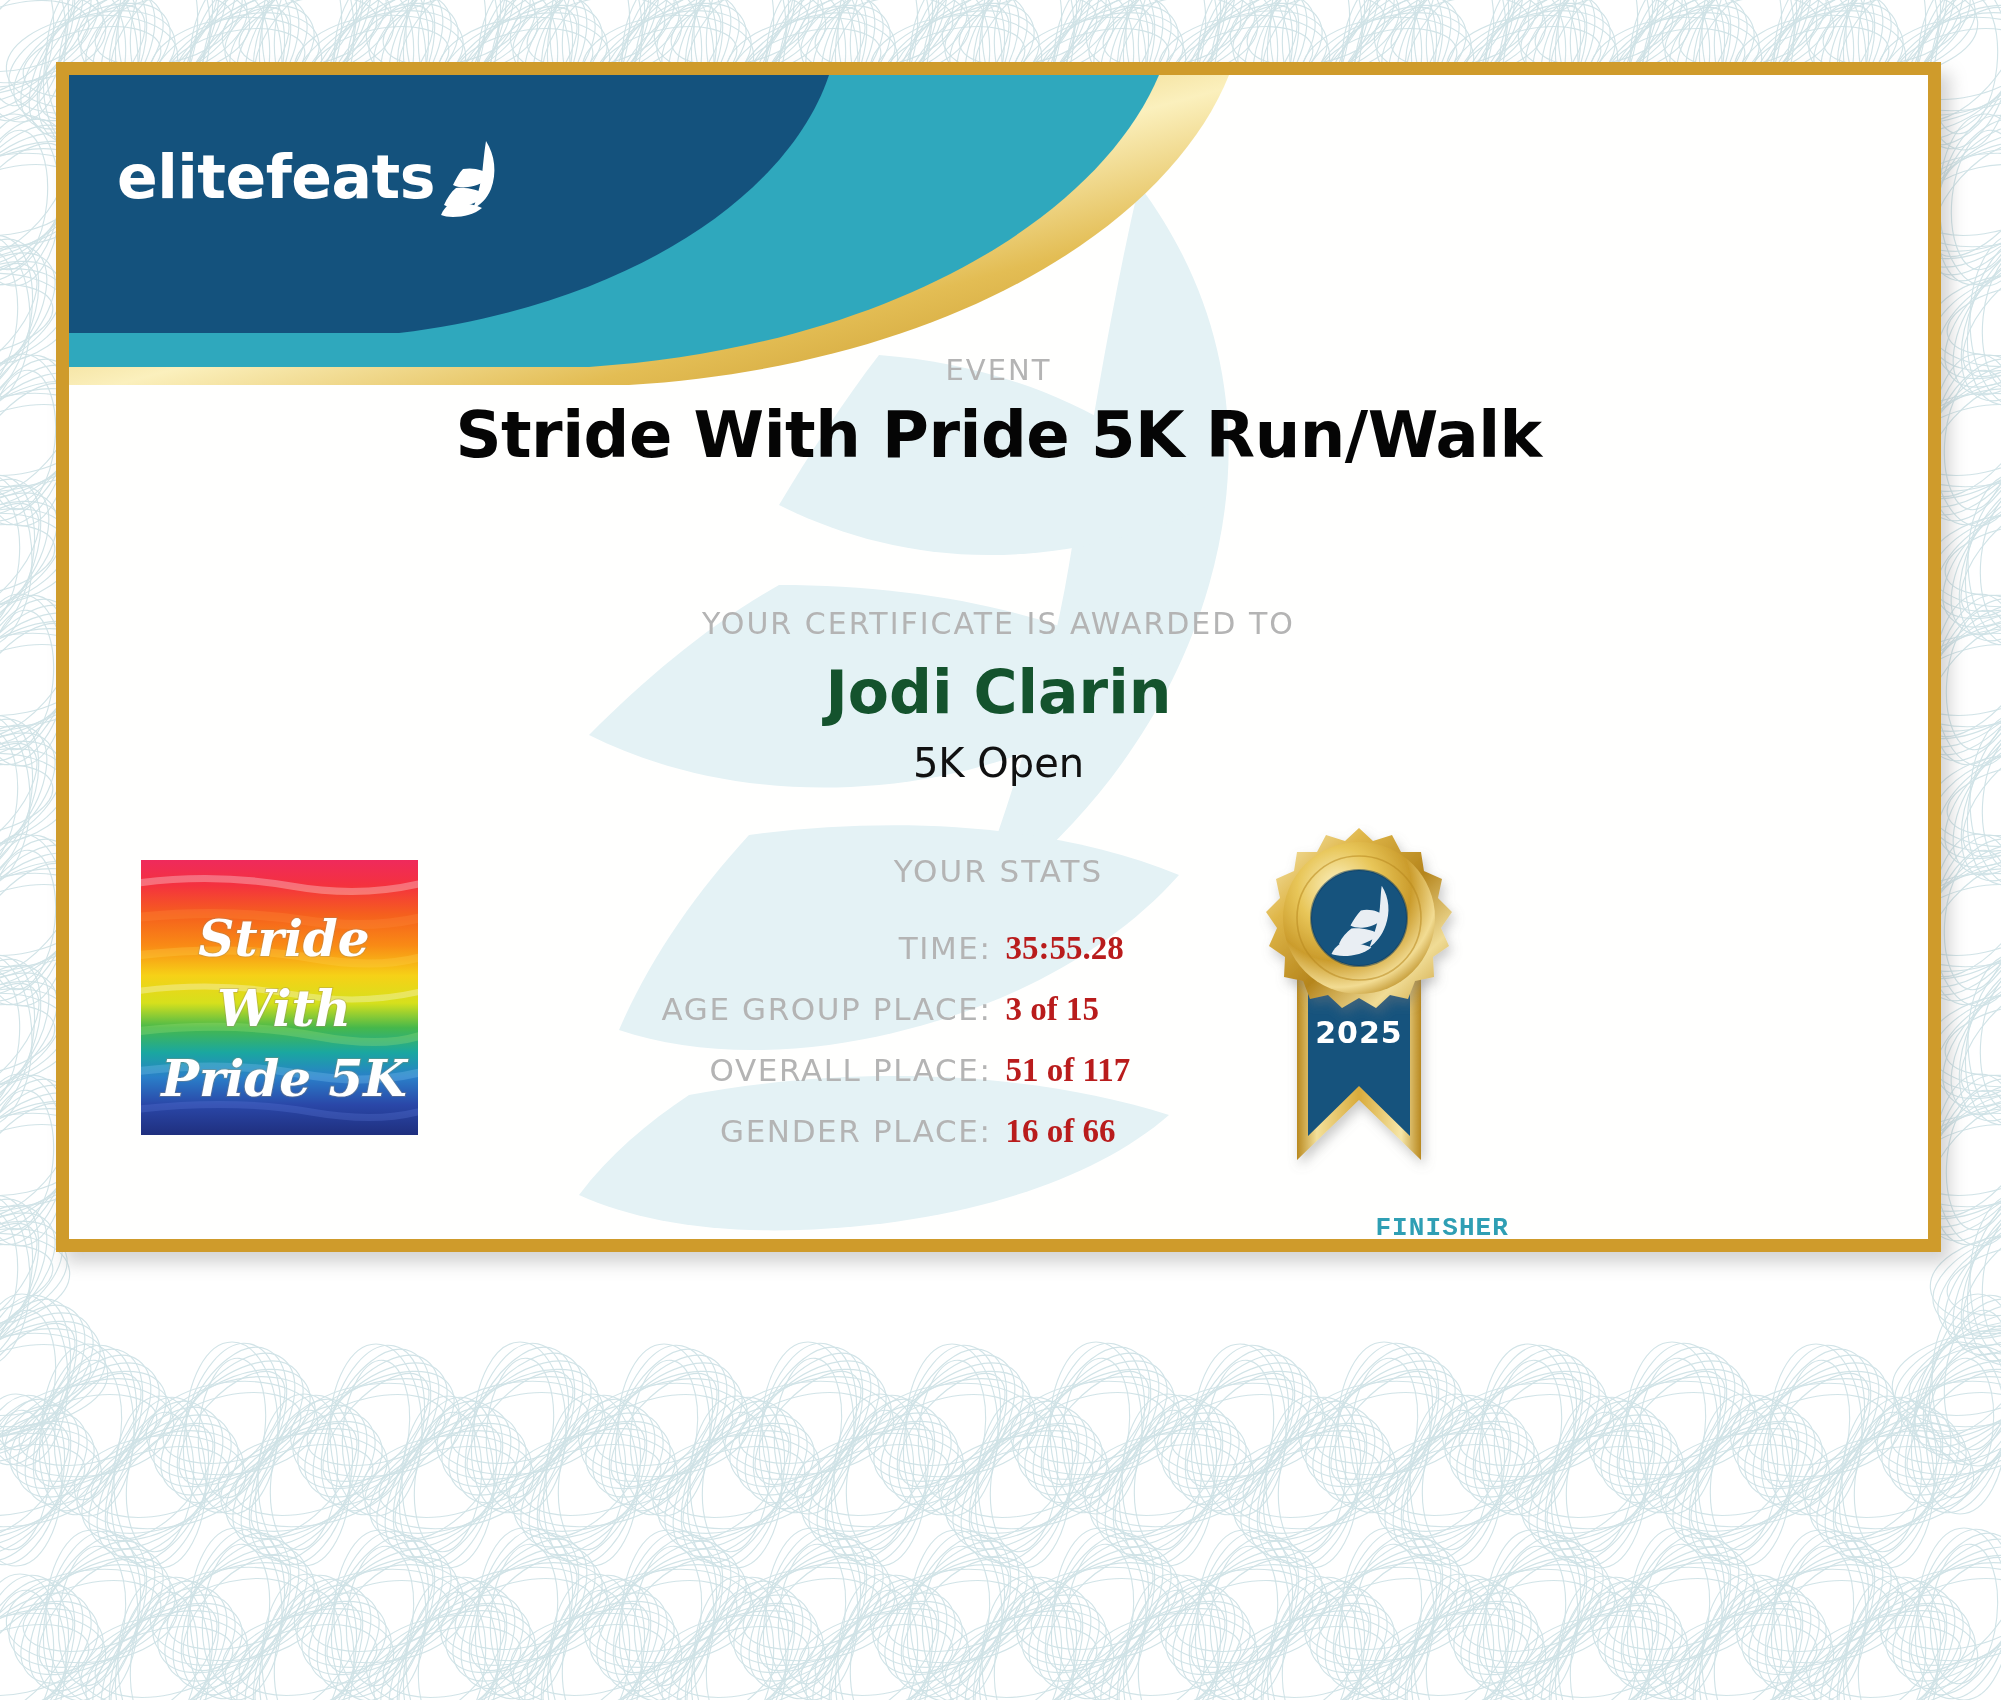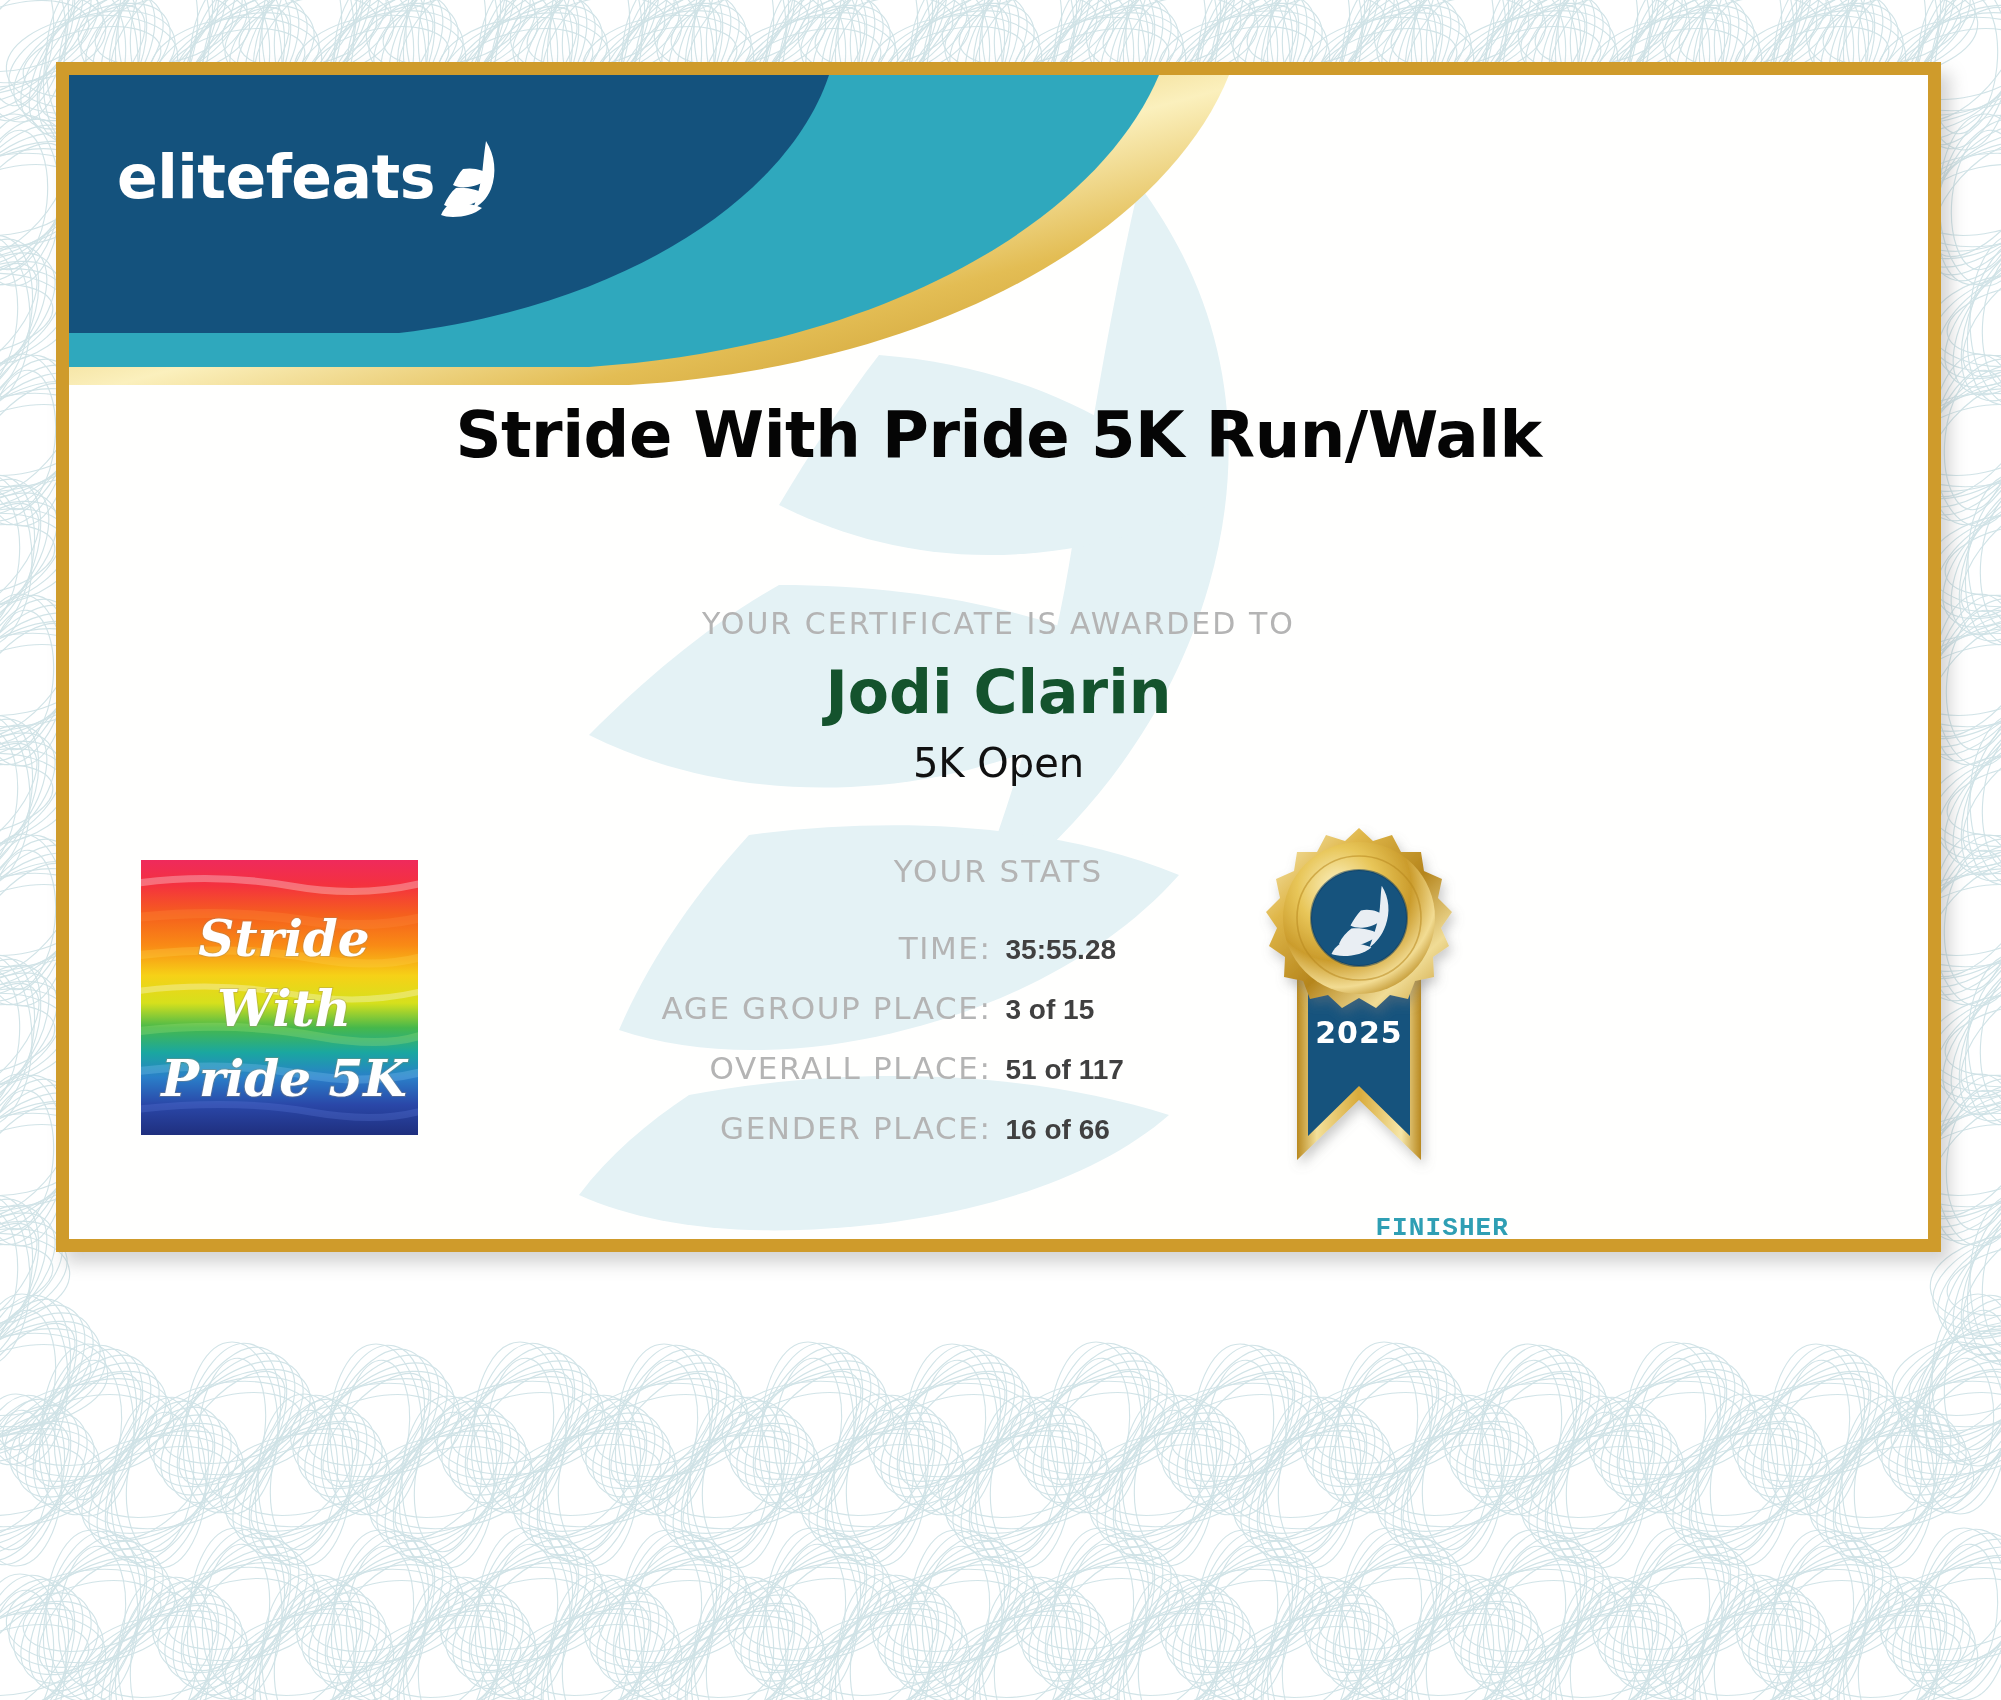--- a/index.html
+++ b/index.html
@@ -145,25 +145,25 @@
     width: 470px;
     text-align: right;
     color: #b4b4b4;
     font-size: 31px;
     letter-spacing: 1.6px;
     font-family: "DejaVu Sans", sans-serif;
   }
   .stat-value {
     width: 470px;
     text-align: left;
-    color: #404040;
-    font-size: 28px;
+    color: #b91c1c;
+    font-size: 33px;
     font-weight: 700;
     padding-left: 14px;
-    font-family: Liberation Sans, sans-serif;
+    font-family: Liberation Serif, serif;
   }
 
   
   #race-logo {
     position: absolute;
     left: 72px;
     top: 785px;
     width: 277px;
     height: 275px;
     overflow: hidden;
@@ -376,20 +376,21 @@
             <path d="M24 30 C35 28 45 31 52 37 C46 43 38 47 29 48
                      C23 49 18 48 14 46 C17 40 20 34 24 30 Z"></path>
             <path d="M17 49 C29 48 40 51 47 56 C40 63 30 67 20 68
                      C14 69 9 68 5 66 C8 59 12 53 17 49 Z"></path>
             <path d="M10 65 C22 63 35 65 43 69 C36 75 25 78 14 78
                      C9 78 5 77 2 76 C4 71 7 68 10 65 Z"></path>
           </g>
         </svg>
       </div>
 
+      <div class="center-col caplabel" id="event-label">EVENT</div>
       <div class="center-col" id="event-title">Stride With Pride 5K Run/Walk</div>
 
       <div class="center-col caplabel" id="awarded-label">YOUR CERTIFICATE IS AWARDED TO</div>
       <div class="center-col" id="person-name">Jodi Clarin</div>
       <div class="center-col" id="person-div">5K Open</div>
 
       <div class="center-col caplabel" id="stats-label">YOUR STATS</div>
 
       <div id="stats">
         <div class="stat-row">

